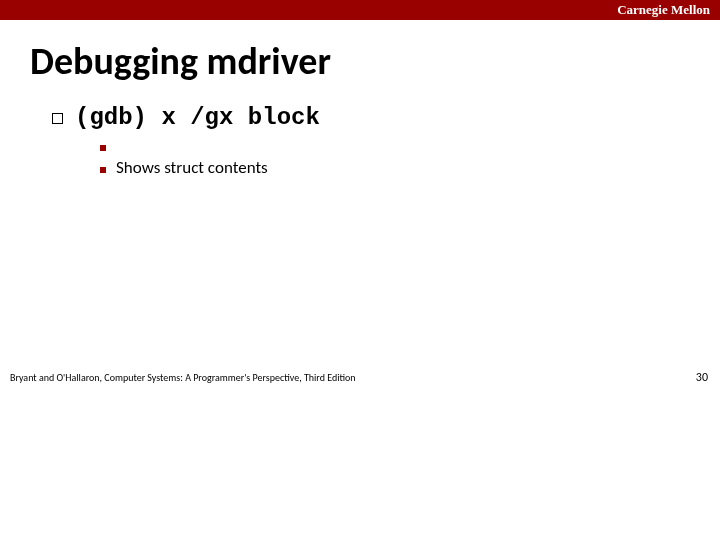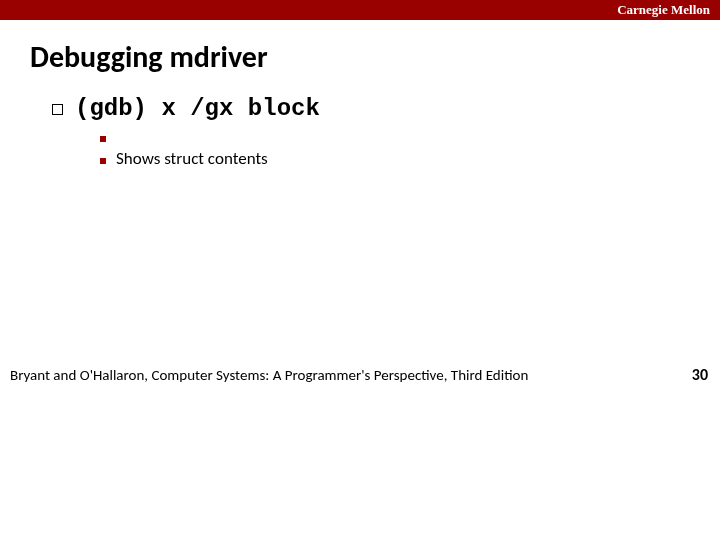--- a/index.html
+++ b/index.html
@@ -1,31 +1,31 @@
 <!DOCTYPE html>
 <html><head>
 <meta charset="utf-8">
 <style>
   * { margin: 0; padding: 0; box-sizing: border-box; }
   html, body { width: 720px; height: 540px; font-family: Calibri, Arial, sans-serif; background: #fff; color: #000; }
   .slide { width: 720px; height: 392px; position: relative; }
   .topbar { height: 20px; background: #990000; width: 100%; }
   .brand { position: absolute; top: 2px; right: 10px; font-weight: bold; font-size: 13px; color: #fff; font-family: "Times New Roman", serif; }
-  .title { font-size: 30px; font-weight: bold; padding: 18px 30px 10px 30px; }
+  .title { font-size: 38px; font-weight: bold; padding: 18px 30px 10px 30px; }
   .content { padding: 0 52px; }
   .l1 { display: flex; align-items: baseline; margin-top: 10px; }
   .l1 .bullet { width: 11px; height: 11px; border: 1.5px solid #000; margin-right: 12px; margin-top: 8px; flex-shrink: 0; }
   .l1 .txt { font-size: 24px; }
   .code { font-family: "Courier New", monospace; font-weight: bold; }
   .sub { margin-left: 48px; margin-top: 6px; }
   .l2 { display: flex; align-items: baseline; font-size: 17px; margin-bottom: 2px; }
   .l2 .sq { width: 6px; height: 6px; background: #990000; margin-right: 10px; margin-top: 8px; flex-shrink: 0; }
   .code-sm { font-family: "Courier New", monospace; font-weight: bold; font-size: 15px; }
-  .footer { position: absolute; bottom: 8px; left: 10px; font-size: 15px; }
-  .pagenum { position: absolute; bottom: 8px; right: 12px; font-size: 16px; font-weight: bold; }
+  .footer { position: absolute; bottom: 8px; left: 10px; font-size: 10px; }
+  .pagenum { position: absolute; bottom: 8px; right: 12px; font-size: 12px; font-weight: normal; }
 </style>
 </head>
 <body>
 
 <div class="slide">
   <div class="topbar"></div>
   <div class="brand">Carnegie Mellon</div>
   <div class="title">Debugging mdriver</div>
 
   <div class="content">

